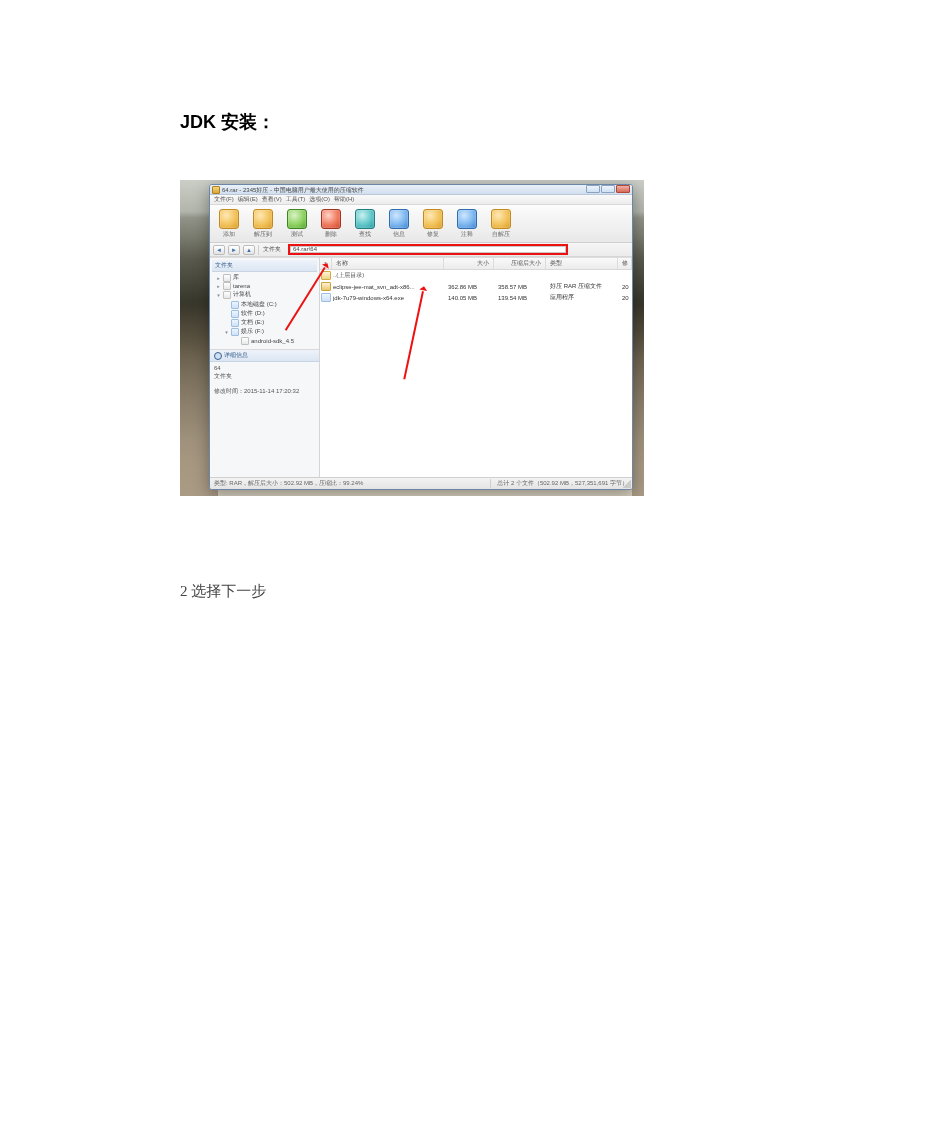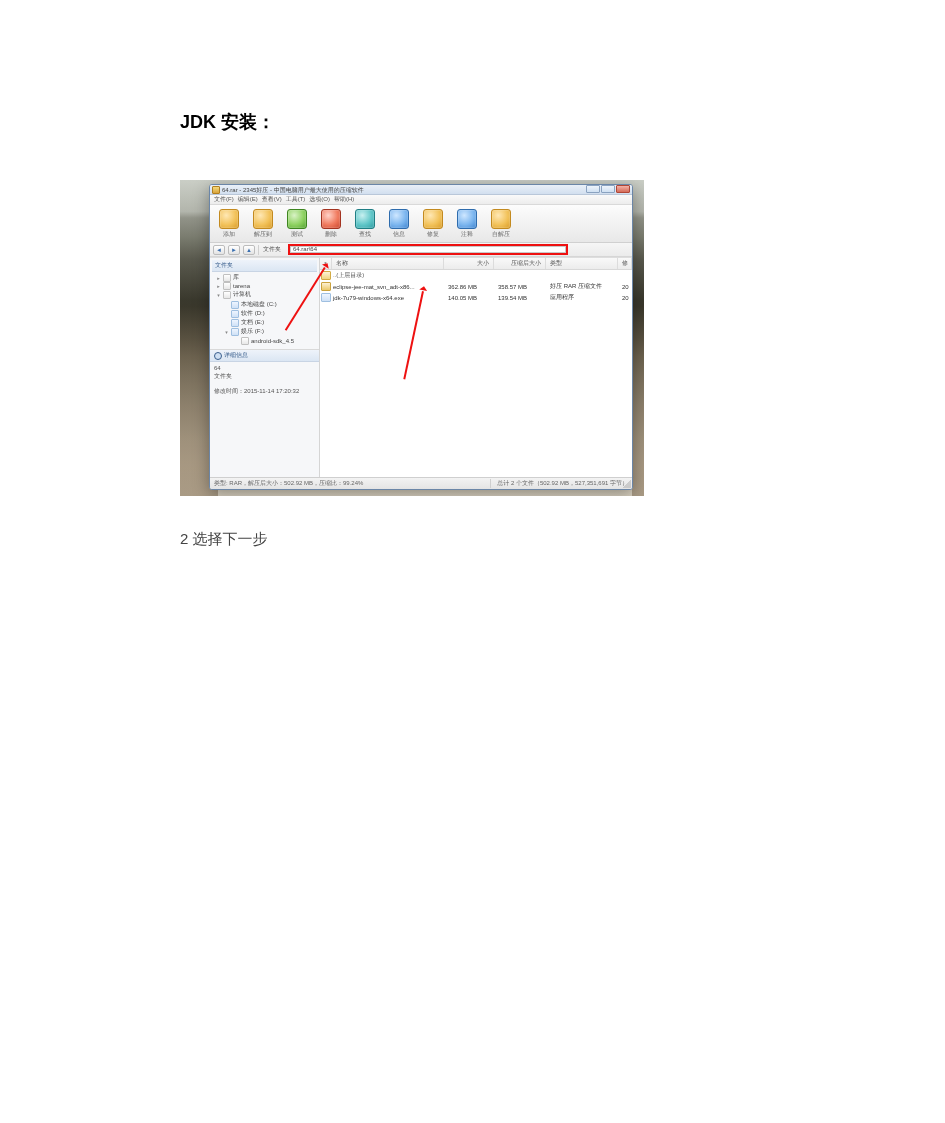--- a/index.html
+++ b/index.html
@@ -16,21 +16,21 @@
     padding: 110px 180px 8px 180px;
   }
   .heading {
     font-size: 18px; font-weight: 700; color: #000;
     margin: 0 0 46px 0;
   }
   .step {
     font-size: 15px; color: #444;
     margin: 0 0 34px 0;
   }
-  .step2 { margin-top: 34px; }
+  .step2 { margin-top: 86px; font-family: Liberation Serif, serif; }
   
   .shot {
     position: relative;
     width: 464px; height: 316px;
     overflow: hidden;
     
     background:
       linear-gradient(to bottom,
         #c9cdc6 0%, #c0c3ba 10%, #7f8074 12%, #666858 18%,
         #3d3c30 25%, #2f2d22 38%, #6a5f4d 50%, #8c7e68 56%,

